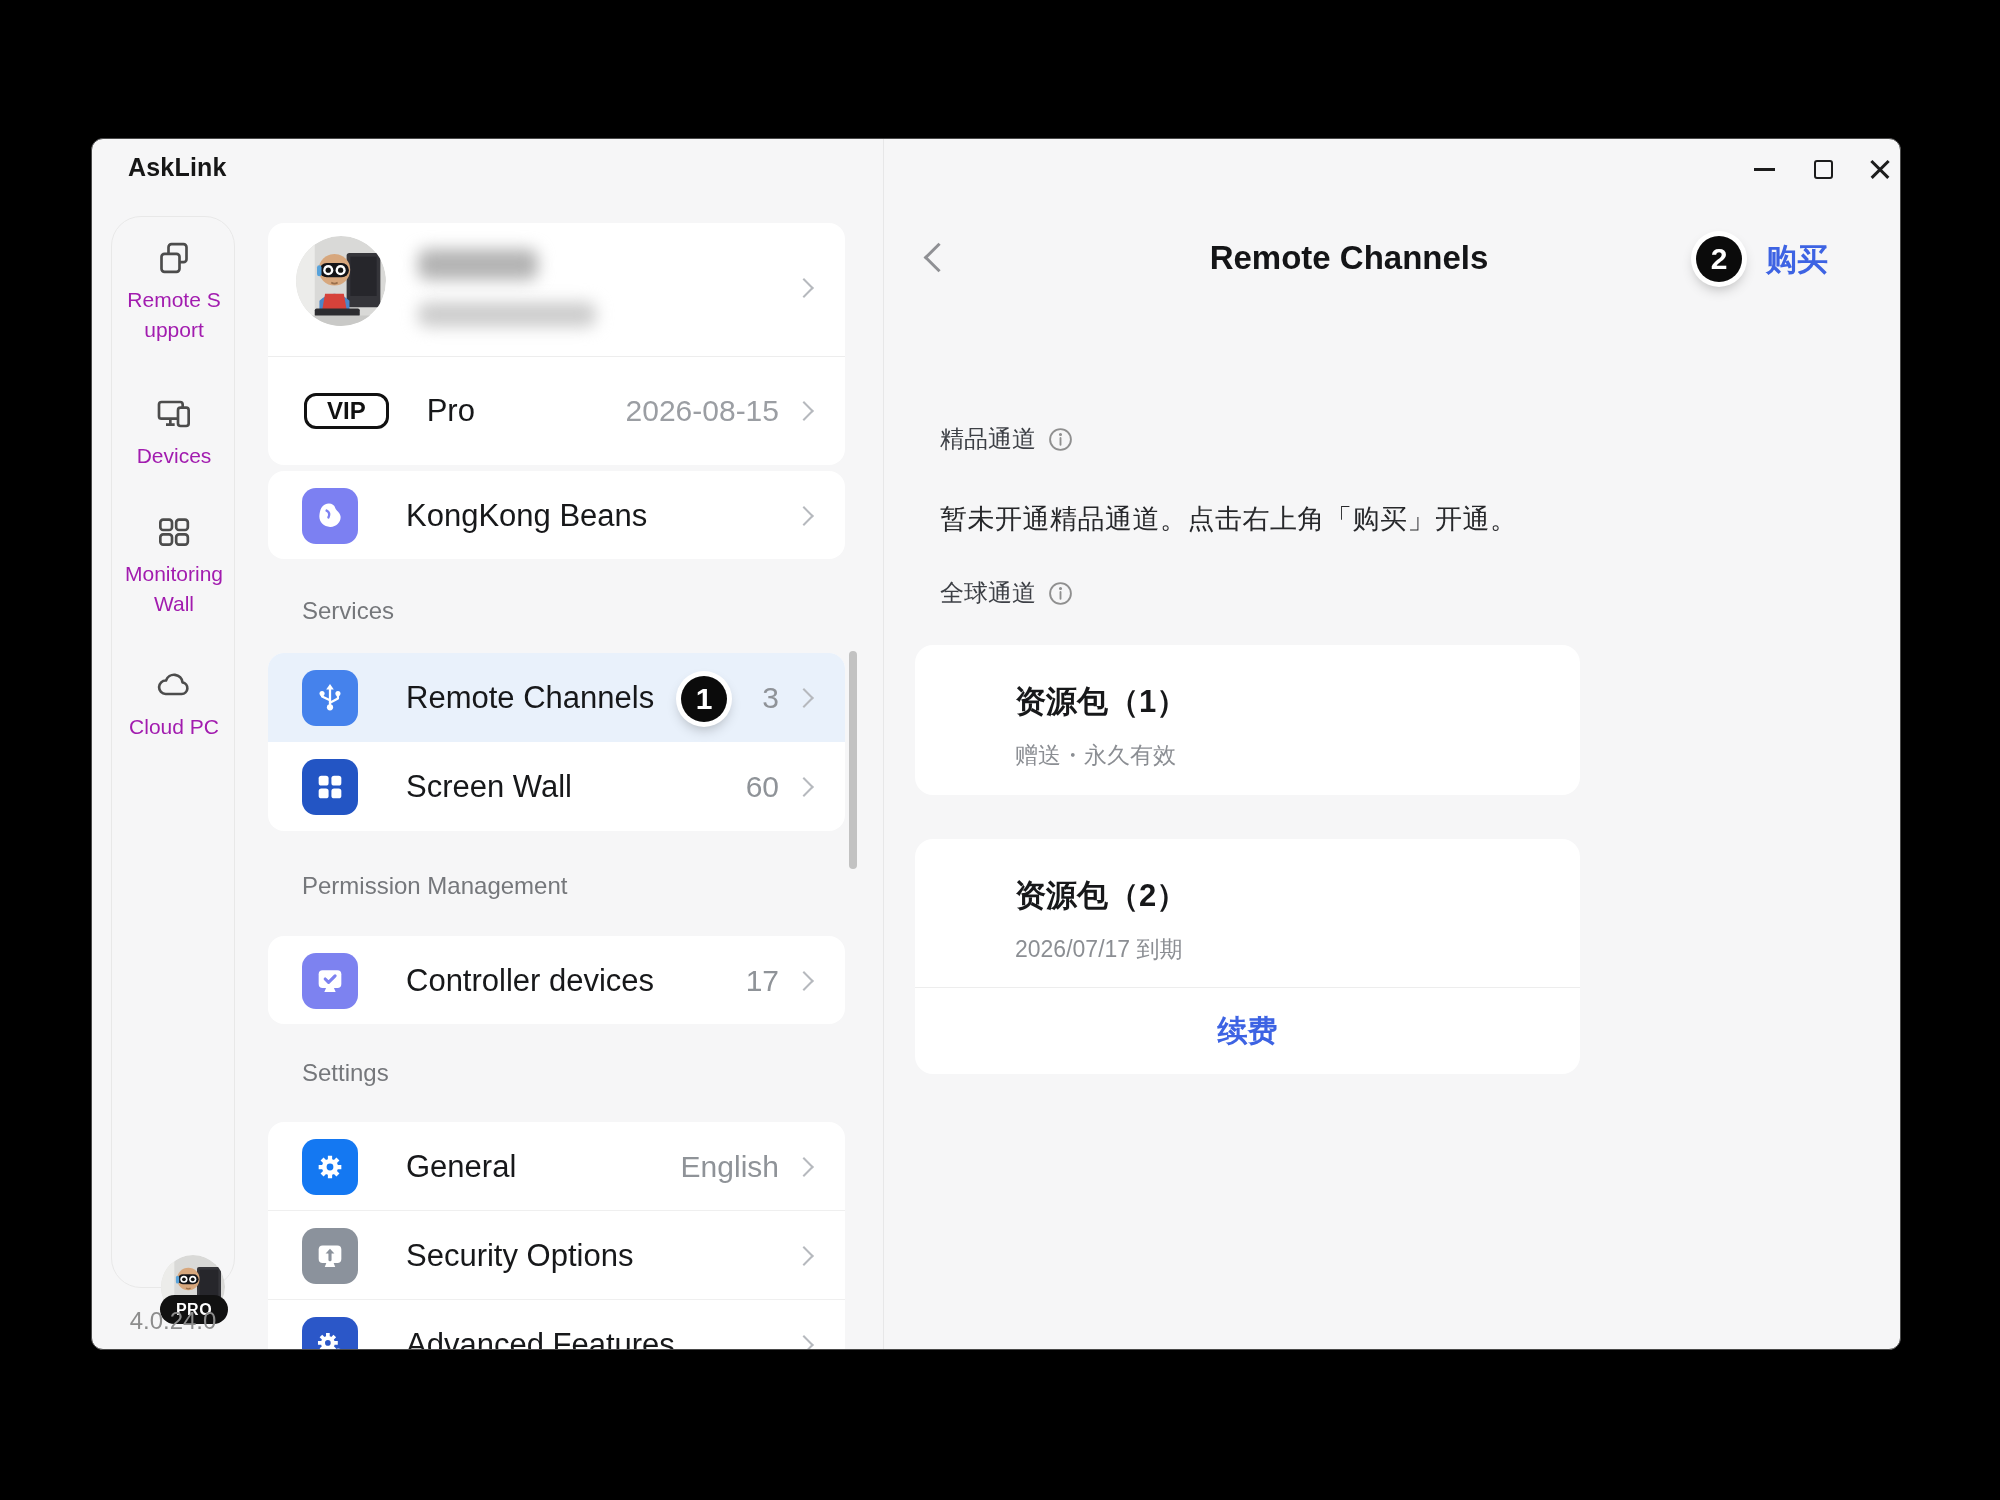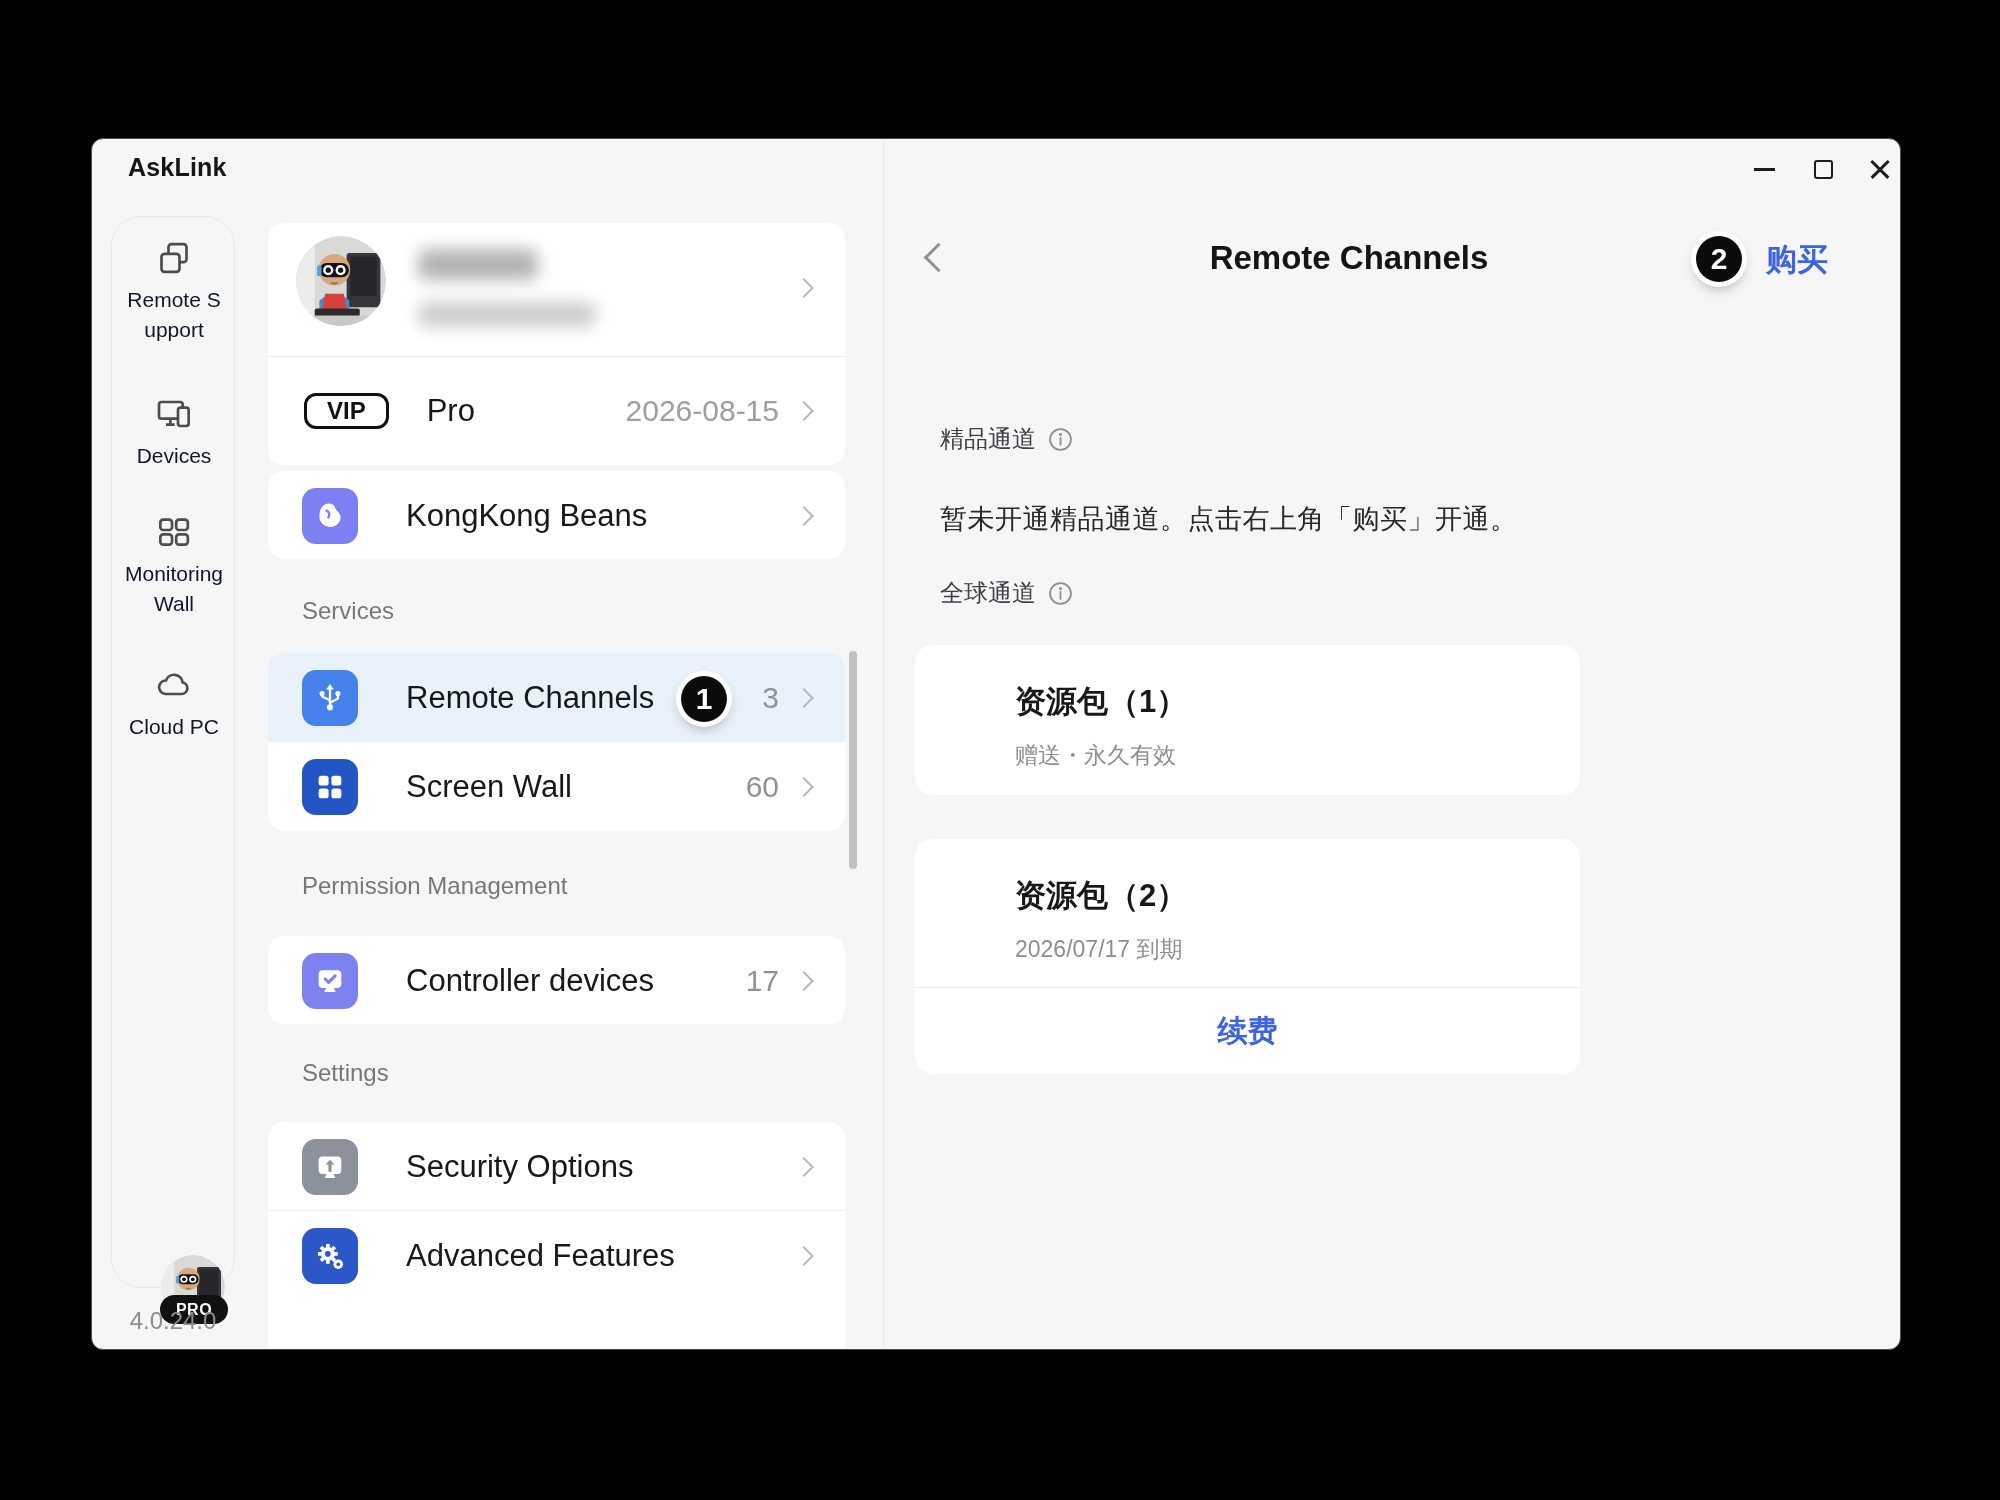--- a/index.html
+++ b/index.html
@@ -17,21 +17,21 @@
   .win-btn { width:40px; height:34px; display:flex; align-items:center; justify-content:center; cursor:default; }
   .minimize-glyph { width:21px; height:3px; background:#1c1c1c; }
   .maximize-glyph { width:19px; height:19px; border:2.6px solid #1c1c1c; border-radius:3px; }
   .close-glyph { position:relative; width:22px; height:22px; }
   .close-glyph::before,.close-glyph::after { content:""; position:absolute; left:-1px; top:9.5px; width:24px; height:2.6px; background:#1c1c1c; }
   .close-glyph::before { transform:rotate(45deg);} .close-glyph::after { transform:rotate(-45deg);}
 
   
   .rail { left:19px; top:77px; width:124px; height:1072px; border:1px solid #e8e8e8; border-radius:30px; }
   .rail-item { position:absolute; left:0; width:124px; display:flex; flex-direction:column; align-items:center; }
-  .rail-label { margin-top:7px; width:100px; text-align:center; font-size:21px; line-height:30px; color:#0f172a; word-break:break-all; }
+  .rail-label { margin-top:7px; width:100px; text-align:center; font-size:21px; line-height:30px; color:#a21caf; word-break:break-all; }
   .rail-icon svg { display:block; }
   .rail-avatar { position:absolute; left:49px; top:1038px; width:64px; height:64px; border-radius:50%; overflow:hidden; }
   .pro-pill { position:absolute; left:48px; top:1078px; width:68px; height:29px; background:#111; color:#fff;
               border-radius:15px; font-size:16px; font-weight:bold; display:flex; align-items:center; justify-content:center; letter-spacing:.5px; }
   .version { left:19px; top:1168px; width:124px; text-align:center; font-size:24px; color:#8d8d8d; }
 
   
   .card { position:absolute; left:176px; width:577px; background:#fff; border-radius:16px; overflow:hidden; }
   .section-label { position:absolute; left:210px; font-size:24px; color:#75777b; }
   .row { display:flex; align-items:center; height:89px; position:relative; }
@@ -283,20 +283,36 @@
         <span class="row-label">Controller devices</span>
         <span class="row-spacer"></span>
         <span class="row-count">17</span>
         <span class="chev"></span>
       </div>
     </div>
 
     <div class="section-label label-settings">Settings</div>
     <div class="card settings-card">
       <div class="row">
+        <span class="tile" style="background:#1478f2;">
+          <svg width="34" height="34" viewBox="0 0 24 24">
+            <g stroke="#fff" stroke-width="3">
+              <path d="M12 4 V20 M4 12 H20 M6.4 6.4 L17.6 17.6 M17.6 6.4 L6.4 17.6"></path>
+            </g>
+            <circle cx="12" cy="12" r="5.7" fill="#fff"></circle>
+            <circle cx="12" cy="12" r="2.4" fill="#1478f2"></circle>
+          </svg>
+        </span>
+        <span class="row-label">General</span>
+        <span class="row-spacer"></span>
+        <span class="row-count">English</span>
+        <span class="chev"></span>
+        <span class="row-divider"></span>
+      </div>
+      <div class="row">
         <span class="tile" style="background:#8b929c;">
           <svg width="34" height="34" viewBox="0 0 24 24">
             <rect x="4" y="4.6" width="16" height="12.4" rx="2.8" fill="#fff"></rect>
             <path d="M12 14.6 V10" stroke="#8b929c" stroke-width="2.2" stroke-linecap="round"></path>
             <path d="M12 6.8 L8.9 10.2 h6.2 Z" fill="#8b929c"></path>
             <path d="M9.4 17 h5.2 l1.1 2.7 H8.3 Z" fill="#fff"></path>
           </svg>
         </span>
         <span class="row-label">Security Options</span>
         <span class="row-spacer"></span>

